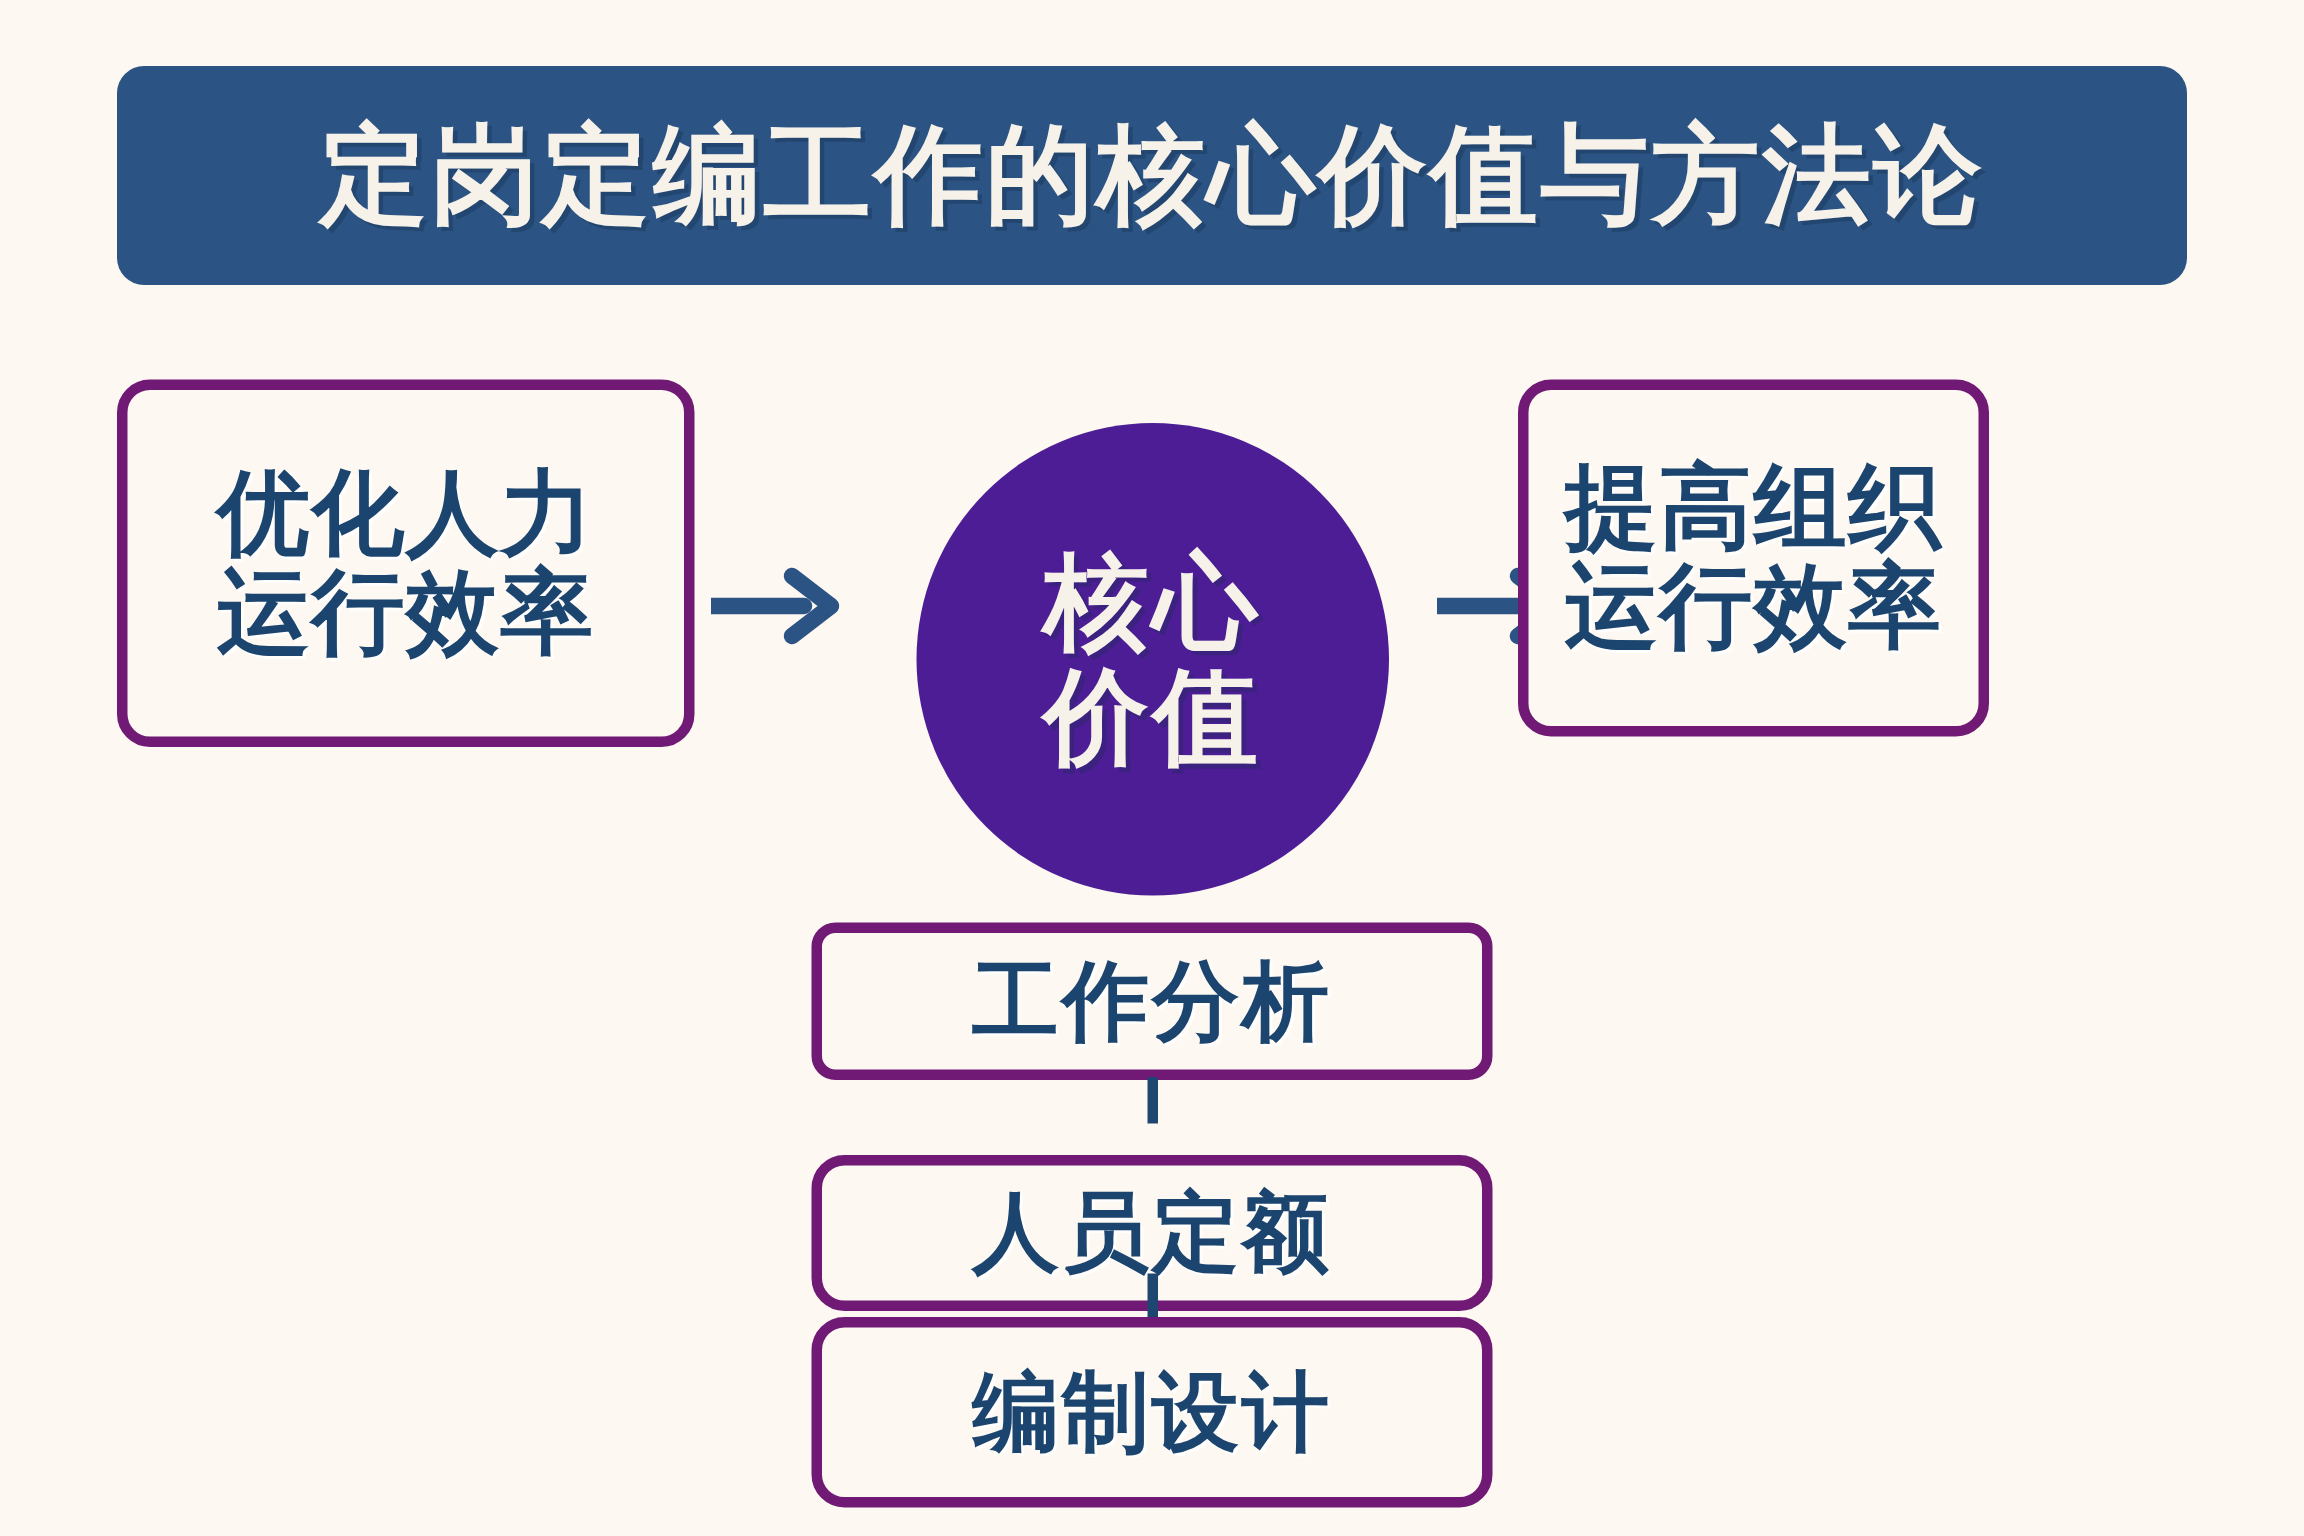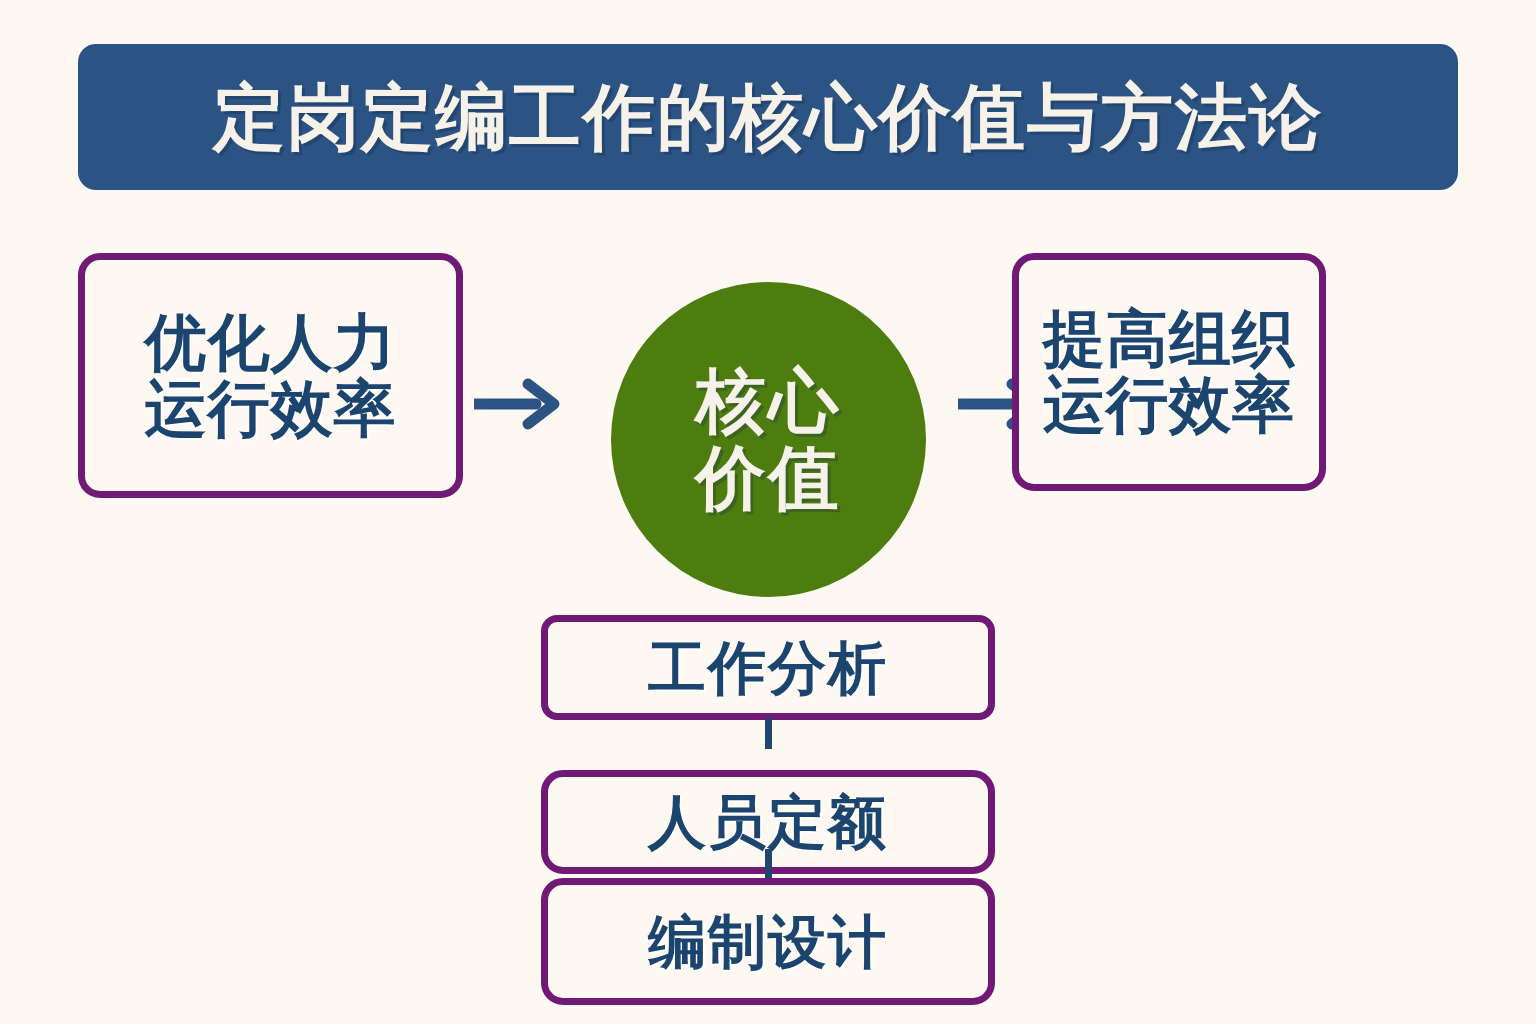--- a/index.html
+++ b/index.html
@@ -80,21 +80,21 @@
   }
 
   
   #core-circle {
     position: absolute;
     left: 611px;
     top: 282px;
     width: 315px;
     height: 315px;
     border-radius: 50%;
-    background: #4d7c0f;
+    background: #4c1d95;
     display: flex;
     flex-direction: column;
     align-items: center;
     justify-content: center;
     color: #f6f2ea;
     font-weight: bold;
     line-height: 1.1;
   }
   .core-line {
     font-size: 70px;

